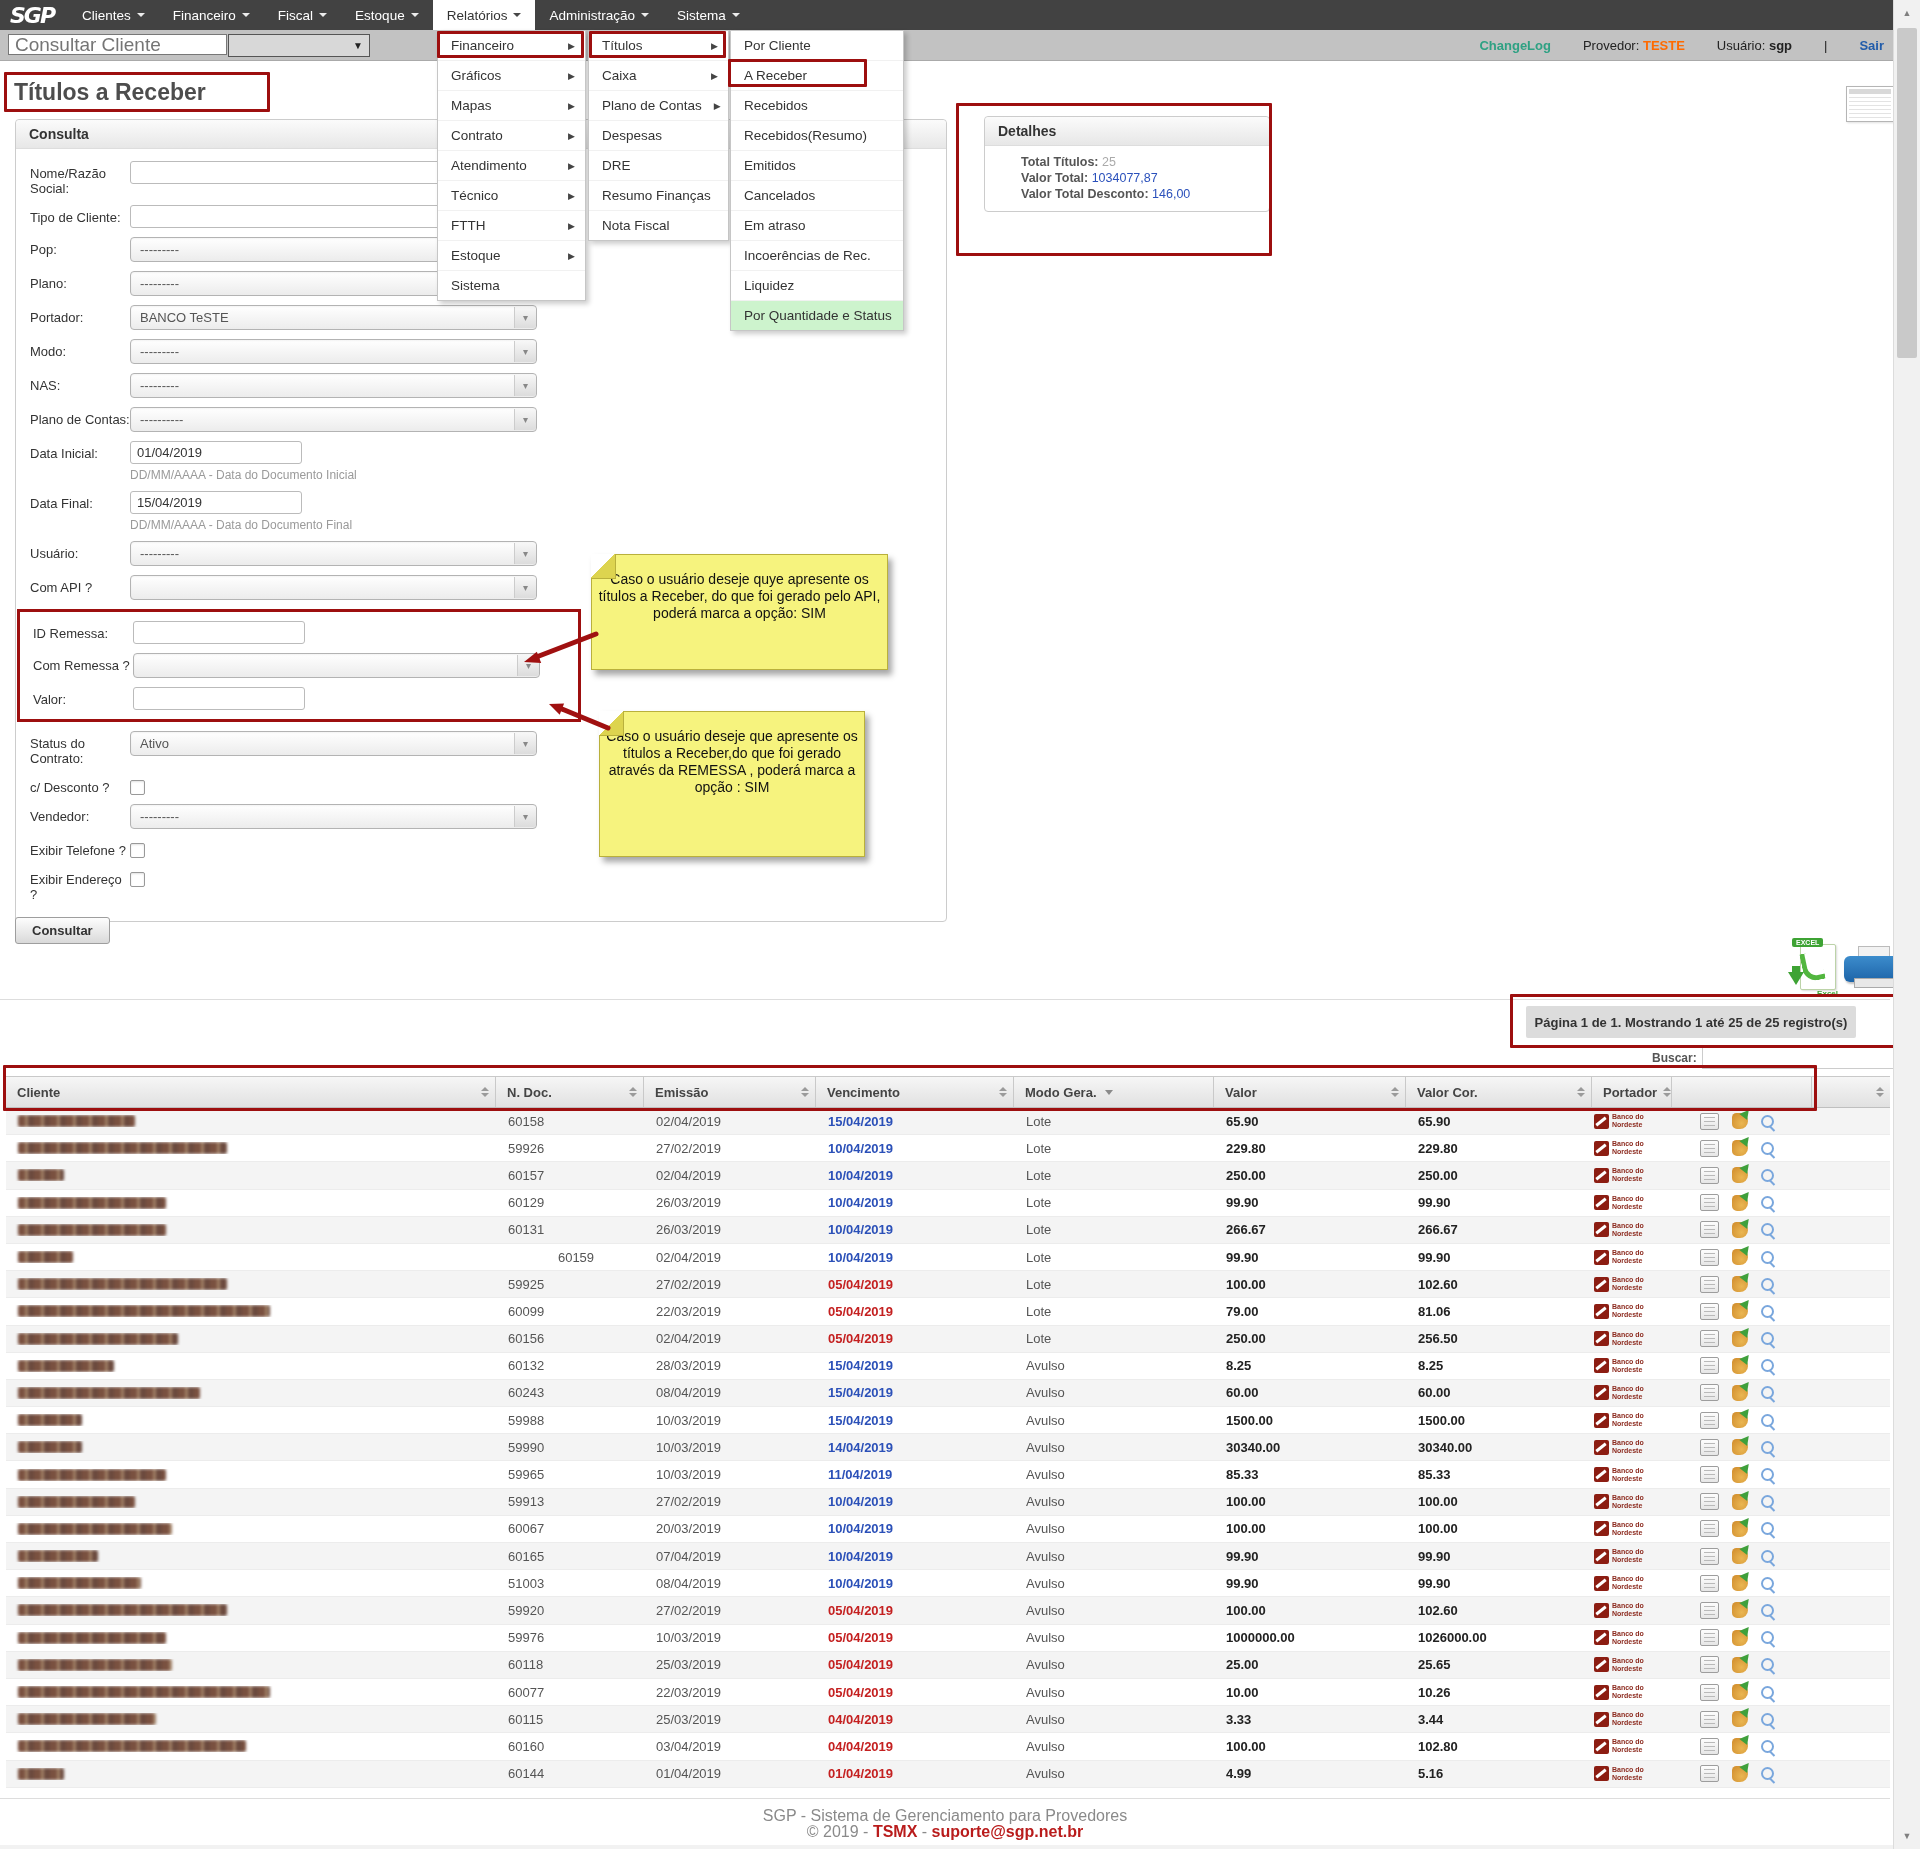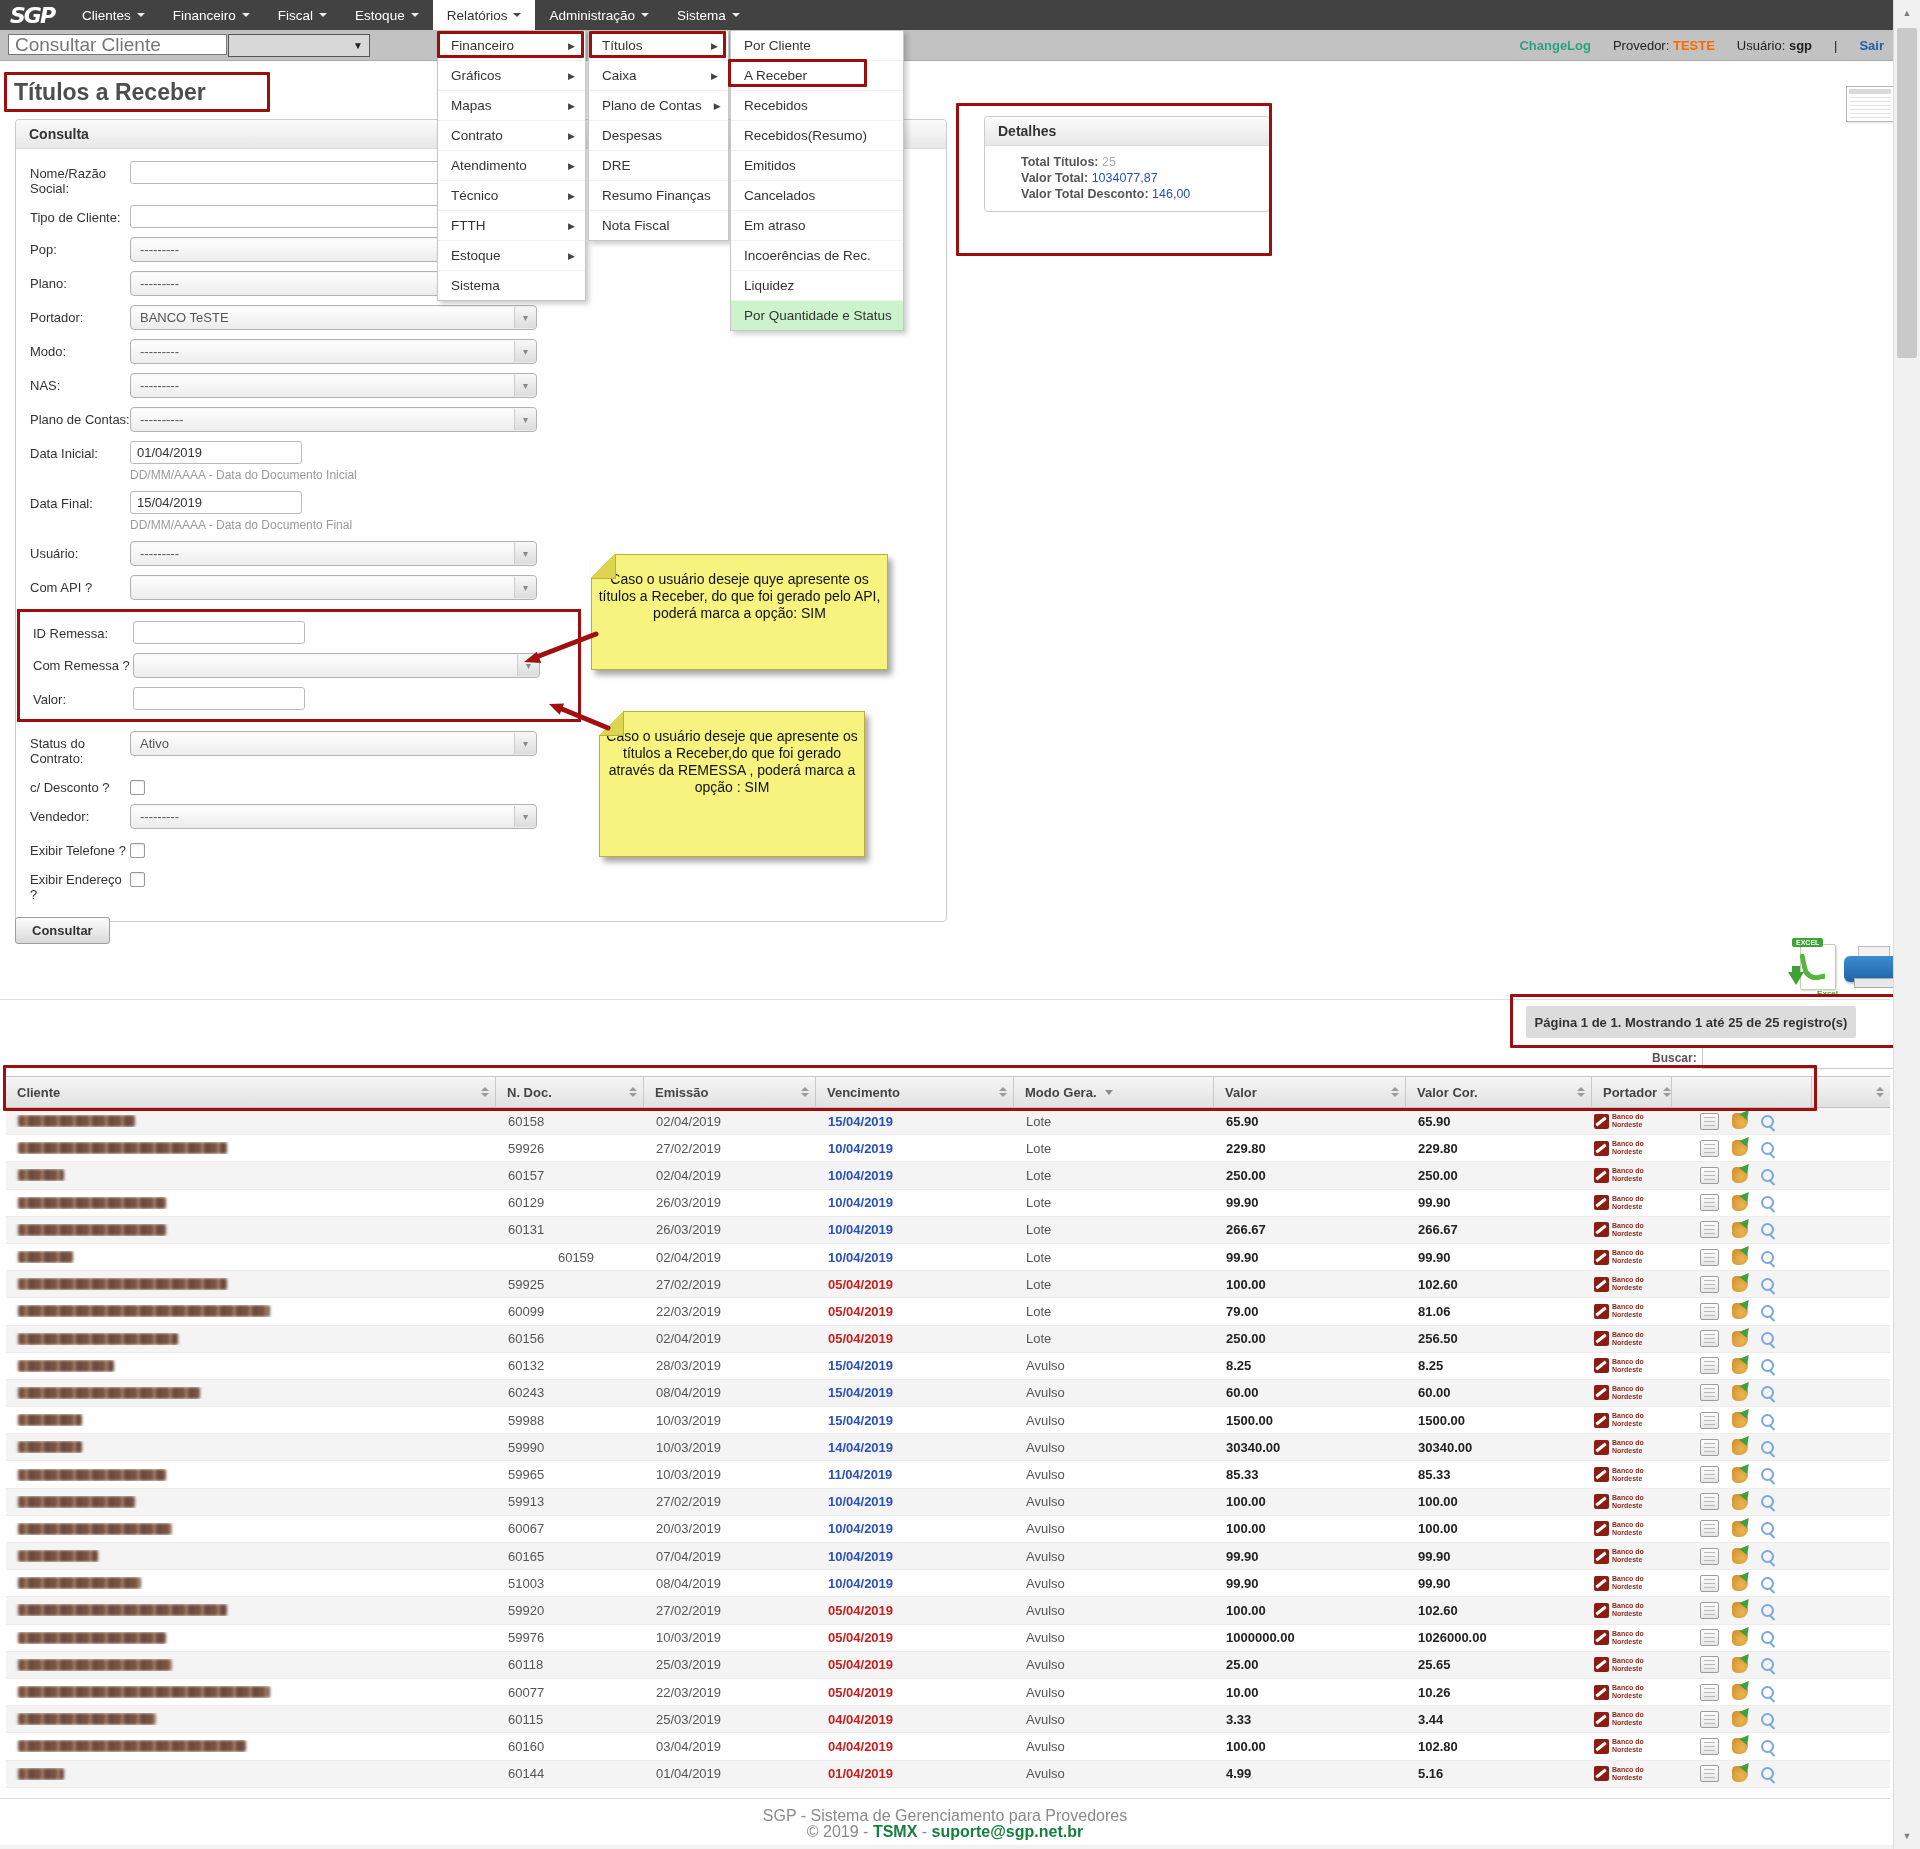--- a/index.html
+++ b/index.html
@@ -16,21 +16,21 @@
   .nav-item.active{background:#fff;color:#333;}
   .caret{width:0;height:0;border-left:4px solid transparent;border-right:4px solid transparent;
          border-top:4px solid currentColor;margin-left:6px;opacity:.9;}
 
   
   .subbar{left:0;top:30px;width:1920px;height:30px;background:#c2c2c2;border-bottom:1px solid #aaa;z-index:10;}
   .search{left:8px;top:34px;width:205px;height:19px;border:1px solid #777;font-size:19px;padding:0 6px;
           font-family:"Liberation Sans",sans-serif;z-index:12;}
   .subsel{left:228px;top:34px;width:134px;height:21px;background:#d8d8d8;border:1px solid #555;z-index:12;
           display:flex;align-items:center;justify-content:flex-end;padding-right:6px;font-size:10px;color:#222;}
-  .subright{top:30px;right:36px;height:30px;display:flex;align-items:center;gap:22px;font-size:13px;z-index:12;color:#222;}
+  .subright{top:30px;right:36px;height:30px;display:flex;align-items:center;gap:32px;font-size:13px;z-index:12;color:#222;}
   .changelog{color:#2ea183;font-weight:bold;cursor:pointer;}
   .prov-v{color:#ff6a00;font-weight:bold;}
   .sair{color:#215caa;font-weight:bold;cursor:pointer;}
 
   
   .menu{position:absolute;background:#fff;border:1px solid #c6c6c6;box-shadow:3px 3px 5px rgba(0,0,0,.2);z-index:40;}
   .mi{height:29px;display:flex;align-items:center;justify-content:space-between;padding:0 10px 0 13px;
       font-size:13.5px;color:#333;border-bottom:1px solid #f1f1f1;cursor:pointer;white-space:nowrap;}
   .mi:last-child{border-bottom:none;}
   .mi.hl{background:#cdf3cd;}
@@ -146,21 +146,21 @@
   .ic-hand{width:16px;height:16px;position:relative;background:radial-gradient(circle at 60% 65%,#eab652,#cf8a2a);
            border-radius:30% 55% 55% 35%;cursor:pointer;}
   .ic-hand::after{content:'';position:absolute;right:-3px;top:-4px;width:0;height:0;
            border-left:5px solid transparent;border-right:5px solid transparent;border-bottom:9px solid #3fa03c;
            transform:rotate(38deg);}
   .ic-mag{width:9px;height:9px;border:2px solid #7aa7dd;border-radius:50%;position:relative;cursor:pointer;}
   .ic-mag::after{content:'';position:absolute;left:8px;top:8px;width:2px;height:7px;background:#7aa7dd;transform:rotate(-45deg);}
 
   
   .footer{left:0;top:1808px;width:1890px;text-align:center;font-size:16px;color:#8a8a8a;line-height:16px;z-index:4;}
-  .footer b{color:#15803d;}
+  .footer b{color:#b91c1c;}
   .botstrip{left:0;top:1845px;width:1920px;height:4px;background:#f2f2f2;}
 
   
   .sbar{left:1893px;top:0;width:27px;height:1849px;background:#f1f1f1;border-left:1px solid #dcdcdc;z-index:60;}
   .sbtn{position:absolute;left:0;width:26px;height:26px;display:flex;align-items:center;justify-content:center;
         color:#7f7f7f;font-size:9px;background:#f1f1f1;}
   .sthumb{position:absolute;left:3px;top:28px;width:20px;height:330px;background:#c9c9c9;border-radius:2px;}
 
   svg.arrows{position:absolute;left:0;top:0;z-index:49;pointer-events:none;}
   .page-title{left:14px;top:79px;font-size:23px;font-weight:bold;color:#4d4d4d;z-index:6;}

